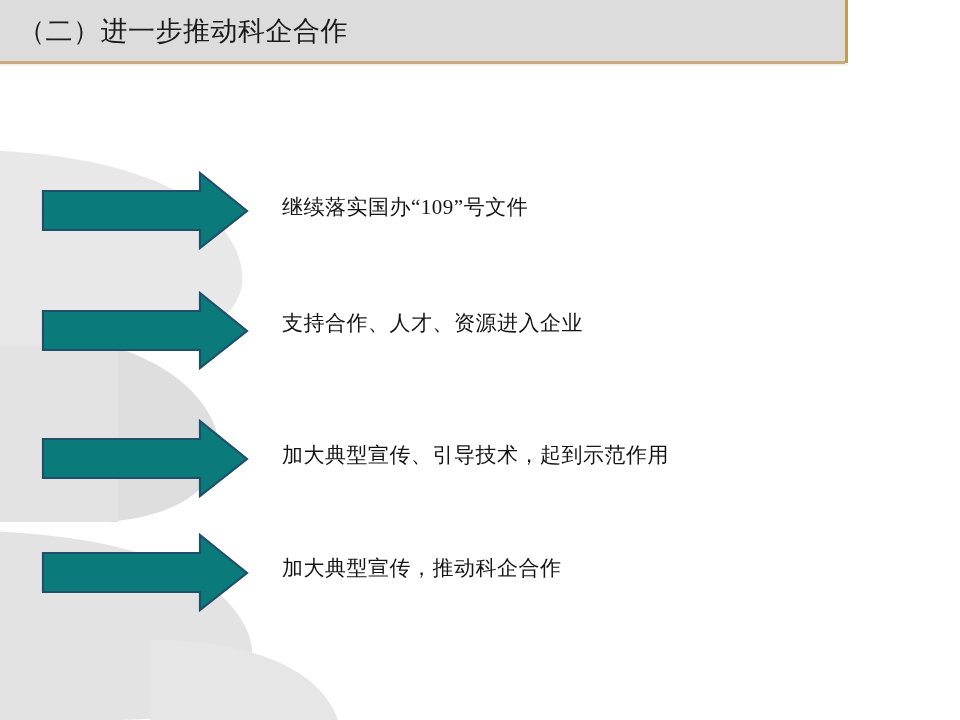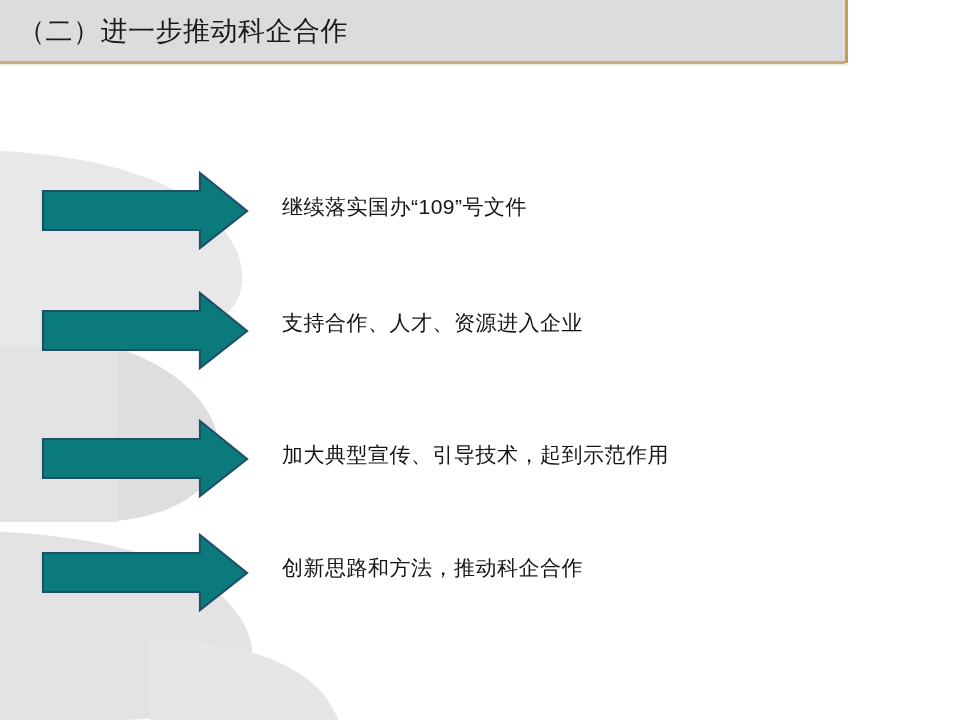--- a/index.html
+++ b/index.html
@@ -97,21 +97,21 @@
     top: 0;
     width: 210px;
     height: 80px;
   }
   .row-label {
     position: absolute;
     left: 282px;
     font-size: 21px;
     line-height: 30px;
     color: #141414;
-    font-family: Liberation Sans, sans-serif;
+    font-family: Liberation Serif, serif;
     white-space: nowrap;
     letter-spacing: 0.5px;
   }
 
   
   #page-number {
     position: absolute;
     left: 884px;
     top: 676px;
     font-size: 13px;
@@ -172,18 +172,18 @@
     <svg class="arrow" viewBox="0 0 210 80" xmlns="http://www.w3.org/2000/svg">
       <path d="M 3 21 L 160 21 L 160 3 L 207 41 L 160 78 L 160 60 L 3 60 Z" fill="#0a7a7a" stroke="#1f4f6b" stroke-width="2.2" stroke-linejoin="miter"></path>
     </svg>
     <div class="row-label" style="top:22px;">加大典型宣传、引导技术，起到示范作用</div>
   </div>
 
   <div class="row" id="row-4" style="top:532px;">
     <svg class="arrow" viewBox="0 0 210 80" xmlns="http://www.w3.org/2000/svg">
       <path d="M 3 21 L 160 21 L 160 3 L 207 41 L 160 78 L 160 60 L 3 60 Z" fill="#0a7a7a" stroke="#1f4f6b" stroke-width="2.2" stroke-linejoin="miter"></path>
     </svg>
-    <div class="row-label" style="top:21px;">创新思路和方法，推动科企合作</div>
+    <div class="row-label" style="top:21px;">加大典型宣传，推动科企合作</div>
   </div>
 
   <div id="page-number">25</div>
 
 </div>
 
 </body></html>

